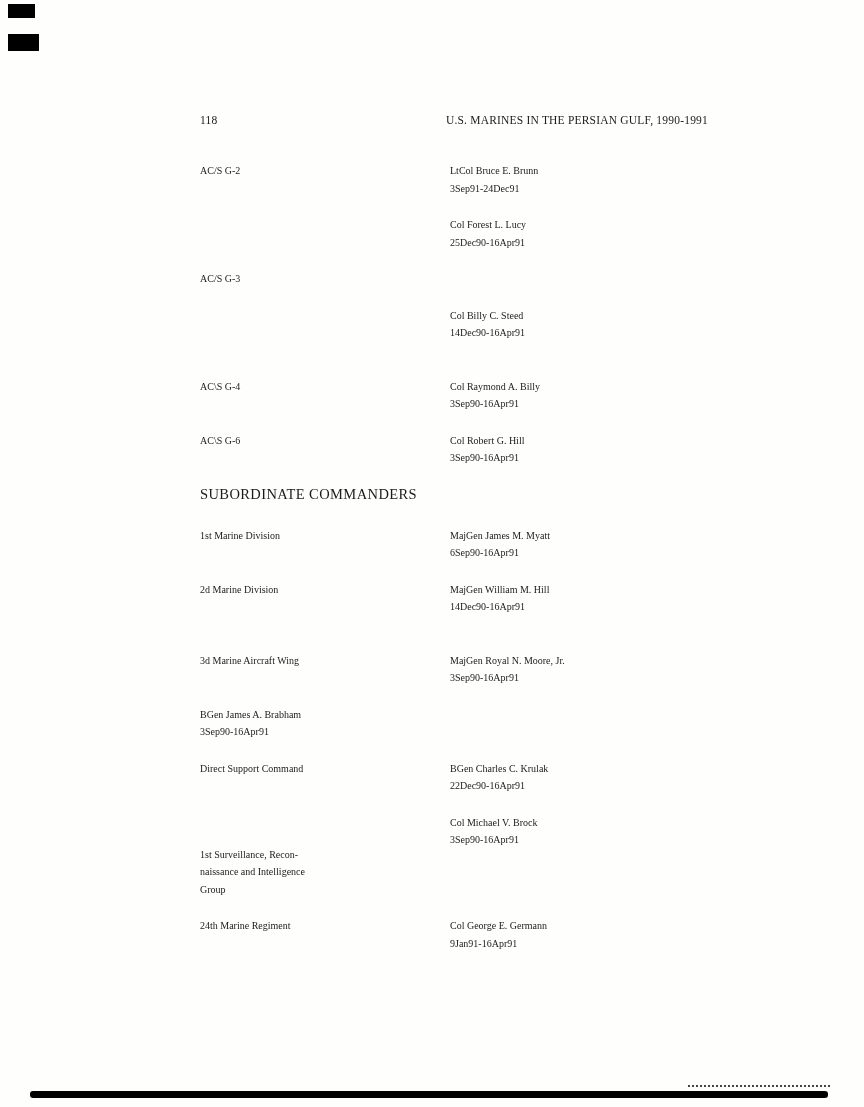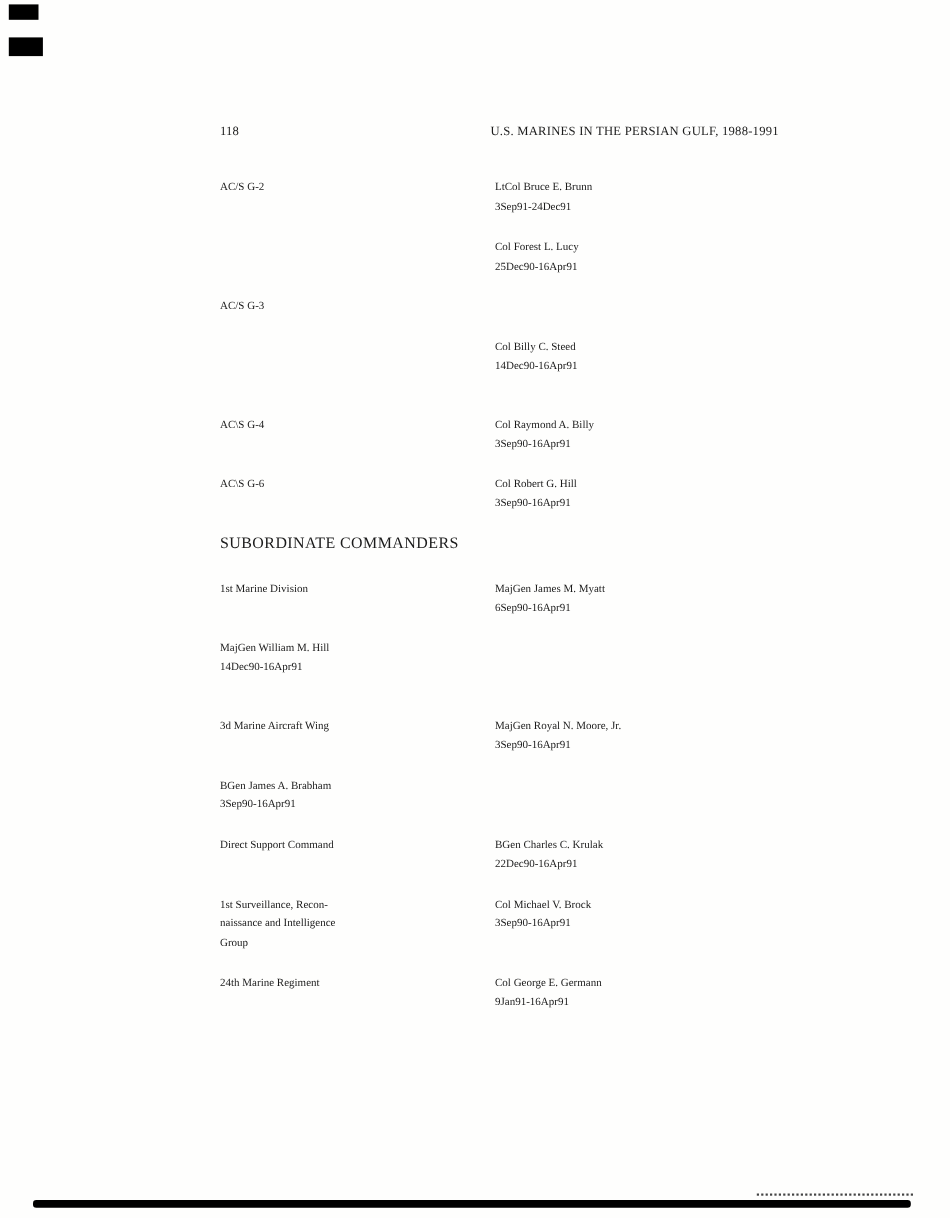--- a/index.html
+++ b/index.html
@@ -26,38 +26,38 @@
     font-size:11.5px; letter-spacing:0.2px;gap:31px;
   }
 
   
   .content { position:absolute; top:162px; left:200px; width:512px; }
 
   .row { display:flex; margin-bottom:19px; font-size:10px; line-height:17.5px; }
   .row.gap-lg { margin-bottom:36px; }
   .col-left  { width:250px; flex-shrink:0; }
   .col-right { flex:1; }
-  .pre-line  { white-space:pre-line; }
+  .pre-line  { white-space:pre-line;margin-top:32px; }
 
   .section-heading {
     font-size:14.5px; font-weight:normal; letter-spacing:0.4px;
     text-align:left; margin:8px 0 24px 0; width:460px;
   }
 </style>
 </head>
 <body>
 
 <div class="page">
 
   <div class="artifact-1"></div>
   <div class="artifact-2"></div>
 
   <header class="page-header">
     <span>118</span>
-    <span>U.S. MARINES IN THE PERSIAN GULF, 1988-1991</span>
+    <span>U.S. MARINES IN THE PERSIAN GULF, 1990-1991</span>
   </header>
 
   <main class="content">
 
     <div class="row">
       <div class="col-left">AC/S G-2</div>
       <div class="col-right">
         <div>LtCol Bruce E. Brunn</div>
         <div>3Sep91-24Dec91</div>
       </div>
@@ -103,20 +103,21 @@
 
     <div class="row">
       <div class="col-left">1st Marine Division</div>
       <div class="col-right">
         <div>MajGen James M. Myatt</div>
         <div>6Sep90-16Apr91</div>
       </div>
     </div>
 
     <div class="row gap-lg">
+      <div class="col-left">2d Marine Division</div>
       <div class="col-right">
         <div>MajGen William M. Hill</div>
         <div>14Dec90-16Apr91</div>
       </div>
     </div>
 
     <div class="row">
       <div class="col-left">3d Marine Aircraft Wing</div>
       <div class="col-right">
         <div>MajGen Royal N. Moore, Jr.</div>

